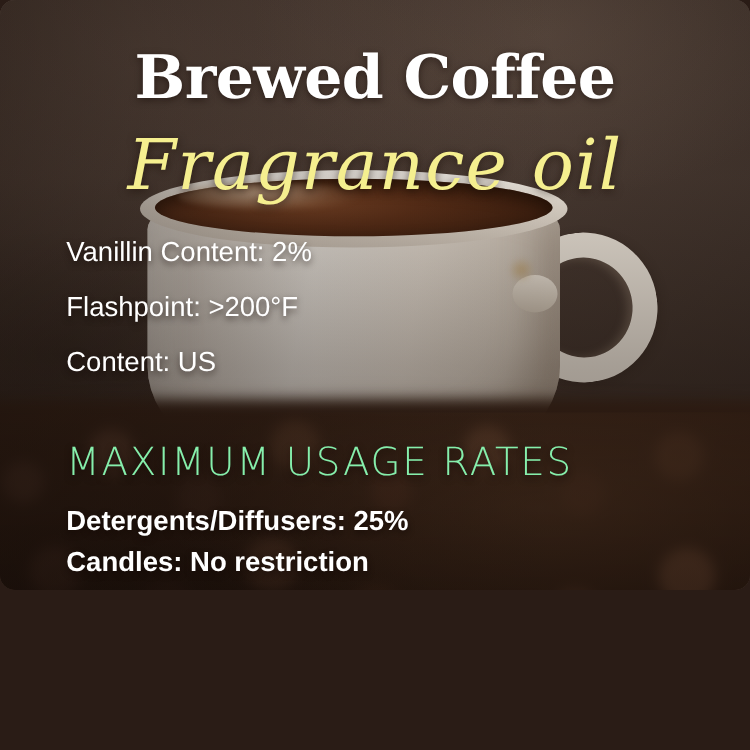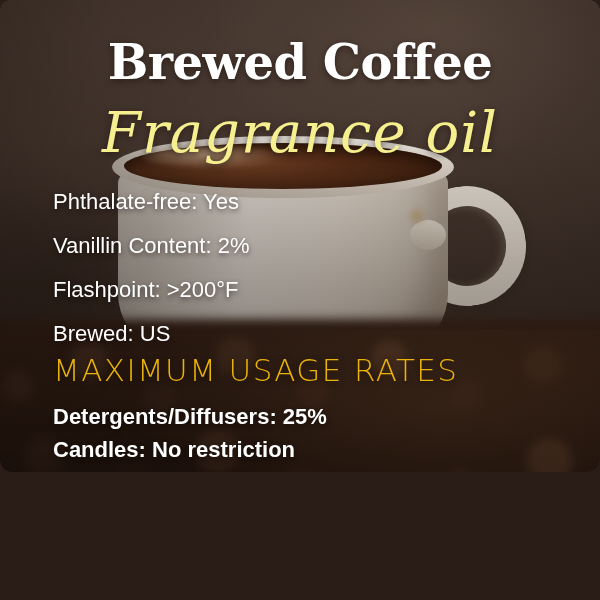--- a/index.html
+++ b/index.html
@@ -220,21 +220,21 @@
     font-weight: 400;
     font-size: 22px;
     line-height: 44px;
     text-shadow: 0 2px 5px rgba(20,10,6,.6);
     white-space: nowrap;
   }
 
   .section-heading {
     position: absolute;
     left: 53px; top: 352px;
-    color: #eab308;
+    color: #86efac;
     font-family: "DejaVu Sans", sans-serif;
     font-weight: 300;
     font-size: 31px;
     letter-spacing: 1.4px;
     white-space: nowrap;
     text-shadow: 0 2px 6px rgba(20,10,6,.75);
   }
 
   .rates {
     position: absolute;
@@ -278,24 +278,23 @@
 
   <div class="scrim"></div>
 
   <div class="content">
 
     <div class="title">Brewed Coffee</div>
 
     <div class="subtitle">Fragrance oil</div>
 
     <div class="specs">
-      <div class="spec-line">Phthalate-free: Yes</div>
       <div class="spec-line">Vanillin Content: 2%</div>
       <div class="spec-line">Flashpoint: &gt;200°F</div>
-      <div class="spec-line">Brewed: US</div>
+      <div class="spec-line">Content: US</div>
     </div>
 
     <div class="section-heading">MAXIMUM USAGE RATES</div>
 
     <div class="rates">
       <div class="rate-line">Detergents/Diffusers: 25%</div>
       <div class="rate-line">Candles: No restriction</div>
     </div>
 
   </div>

